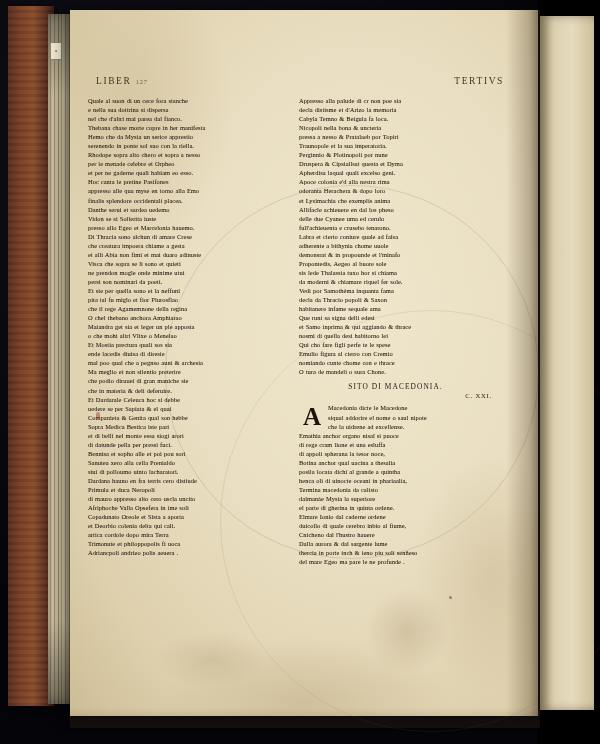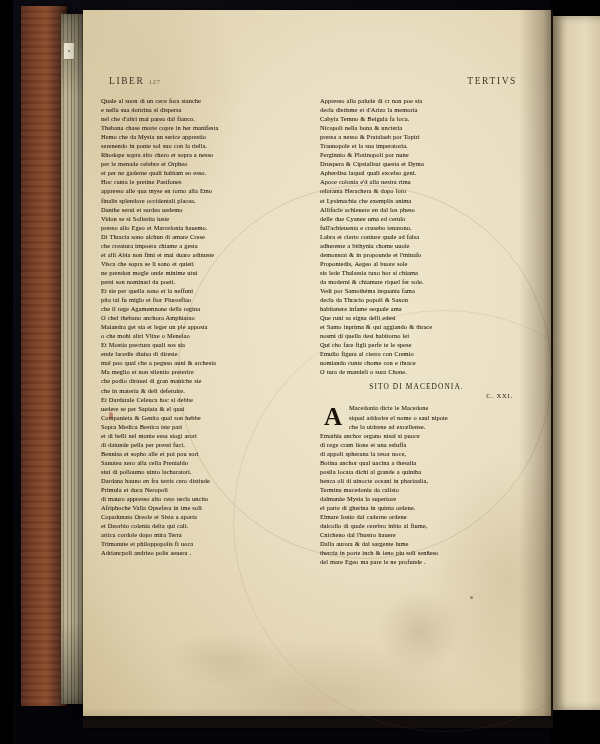--- a/index.html
+++ b/index.html
@@ -12,21 +12,20 @@
     height: 744px;
     overflow: hidden;
     font-family: "Liberation Serif", serif;
   }
 
   #page {
     position: relative;
     width: 537px;
     height: 744px;
     background: #07060a;
-    margin-left: 13px;
   }
 
   
   .field {
     position: absolute;
     inset: 0;
     background:
       radial-gradient(circle at 30% 20%, #121018 0%, #050409 70%);
   }
 
@@ -174,21 +173,21 @@
   }
 
   
   .columns {
     position: absolute;
     left: 88px;
     top: 96px;
     width: 412px;
     height: 520px;
     display: flex;
-    gap: 26px;
+    gap: 18px;
   }
   .col {
     width: 193px;
     position: relative;
   }
   .col p {
     margin: 0;
     font-family: "Liberation Serif", serif;
     font-size: 6.4px;
     line-height: 9.05px;

